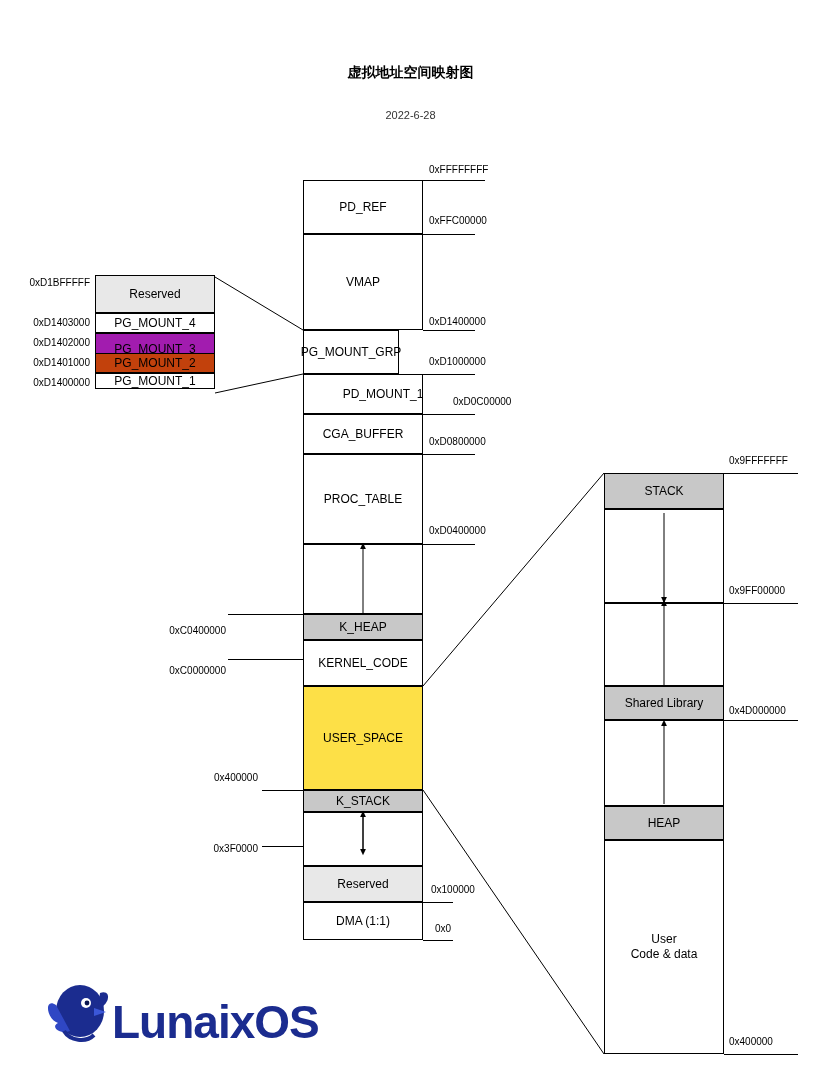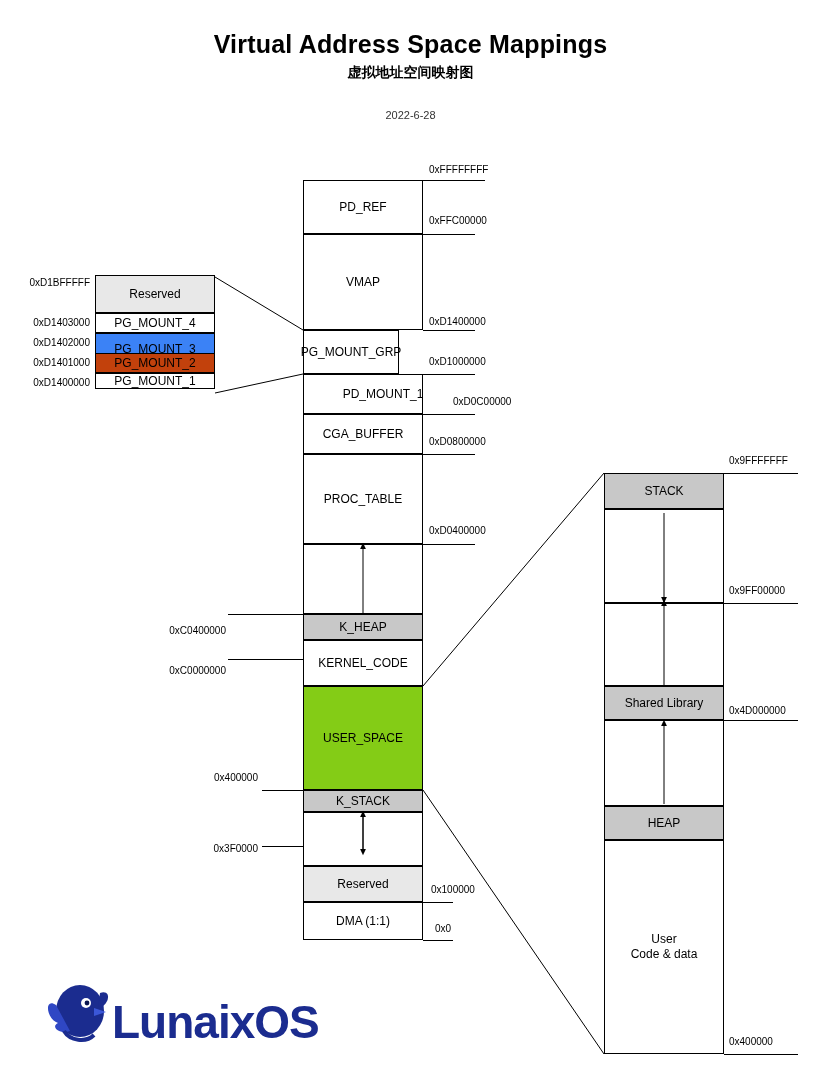--- a/index.html
+++ b/index.html
@@ -111,35 +111,34 @@
     align-items: center;
     justify-content: center;
     font-size: 12px;
   }
 </style>
 </head>
 <body>
 
 <div id="page">
 
-  <div class="title">Virtual Address Space Mappings</div>
   <div class="subtitle">虚拟地址空间映射图</div>
   <div class="date">2022-6-28</div>
 
   <div class="tbl-cell lightgrey" style="left:95px; top:275px; width:120px; height:38px; background:#e8e8e8;">
     <span>Reserved</span>
   </div>
   <div class="addr right" style="left:20px; top:277px; width:70px;">0xD1BFFFFF</div>
 
   <div class="tbl-cell" style="left:95px; top:313px; width:120px; height:20px; background:#ffffff;">
     <span>PG_MOUNT_4</span>
   </div>
   <div class="addr right" style="left:20px; top:317px; width:70px;">0xD1403000</div>
 
-  <div class="tbl-cell" style="left:95px; top:333px; width:120px; height:32px; background:#3b82f6;">
+  <div class="tbl-cell" style="left:95px; top:333px; width:120px; height:32px; background:#a21caf;">
     <span>PG_MOUNT_3</span>
   </div>
   <div class="addr right" style="left:20px; top:337px; width:70px;">0xD1402000</div>
 
   <div class="tbl-cell" style="left:95px; top:353px; width:120px; height:20px; background:#c2410c;">
     <span>PG_MOUNT_2</span>
   </div>
   <div class="addr right" style="left:20px; top:357px; width:70px;">0xD1401000</div>
 
   <div class="tbl-cell" style="left:95px; top:373px; width:120px; height:16px; background:#ffffff;">
@@ -176,21 +175,21 @@
   </div>
 
   <div class="blk grey" style="left:303px; top:614px; width:120px; height:26px;">
     <span>K_HEAP</span>
   </div>
 
   <div class="blk" style="left:303px; top:640px; width:120px; height:46px;">
     <span>KERNEL_CODE</span>
   </div>
 
-  <div class="blk lightgrey" style="left:303px; top:686px; width:120px; height:104px; background:#84cc16;">
+  <div class="blk lightgrey" style="left:303px; top:686px; width:120px; height:104px; background:#fde047;">
     <span>USER_SPACE</span>
   </div>
 
   <div class="blk grey" style="left:303px; top:790px; width:120px; height:22px;">
     <span>K_STACK</span>
   </div>
 
   <div class="blk" style="left:303px; top:812px; width:120px; height:54px;">
     <span></span>
   </div>

